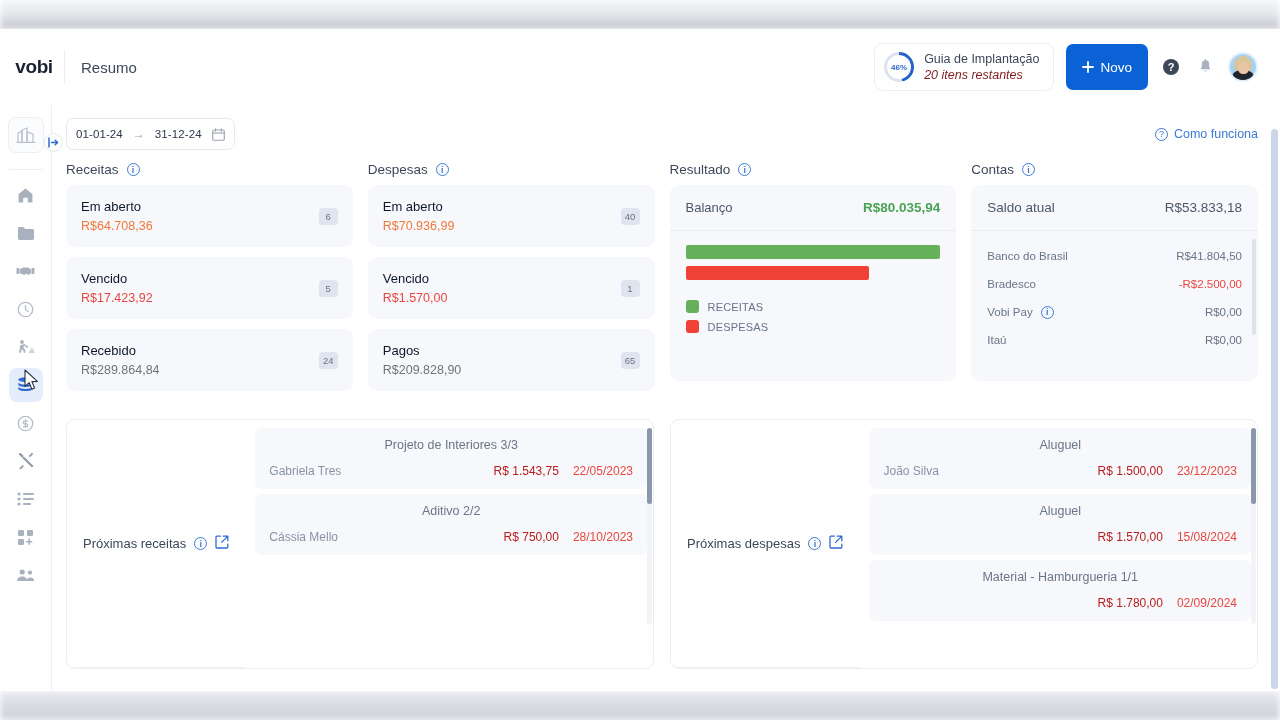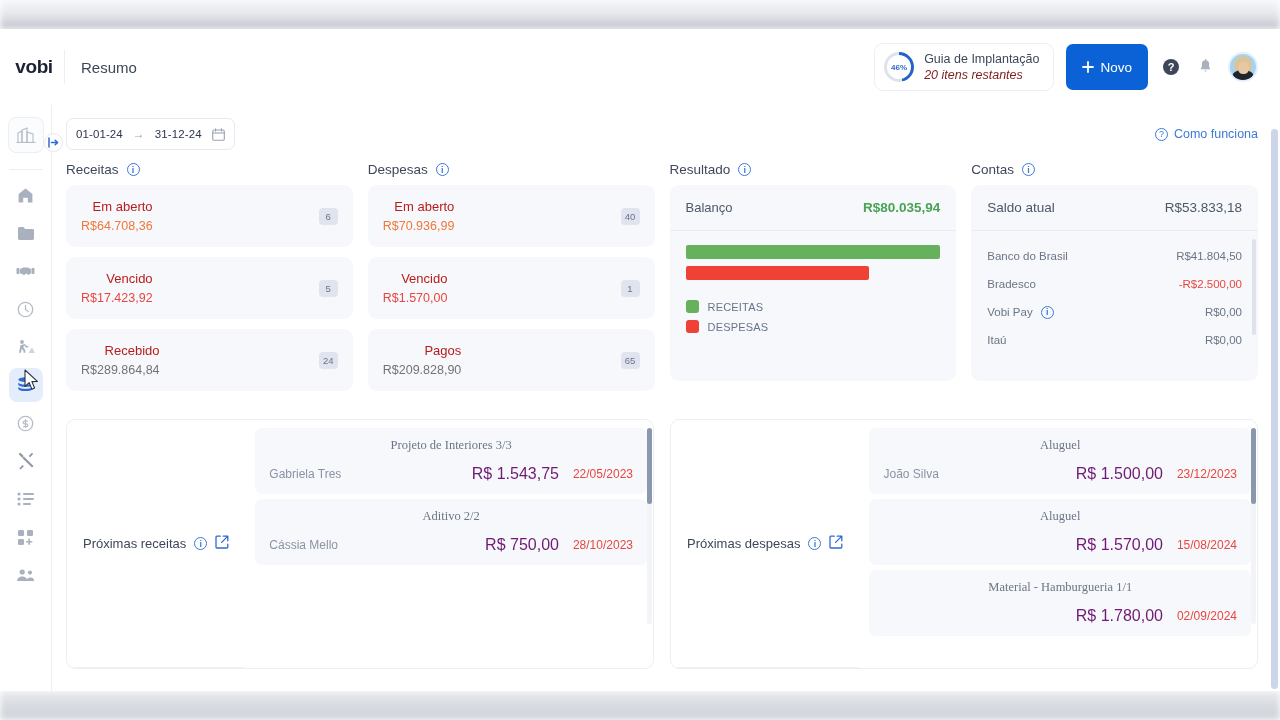--- a/index.html
+++ b/index.html
@@ -162,21 +162,21 @@
     width: 13px; height: 13px; border-radius: 50%;
     border: 1.2px solid #3c7ad6; color: #3c7ad6; font-size: 9px;
     font-weight: 700; display: flex; align-items: center;
     justify-content: center; cursor: pointer; flex: none;
   }
   .kpi-card {
     background: #f6f8fb; border-radius: 9px; padding: 13px 15px;
     height: 62px; margin-bottom: 10px;
     display: flex; align-items: center; justify-content: space-between;
   }
-  .kpi-card .lbl { font-size: 13px; color: #b91c1c; margin-bottom: 5px; text-align: right; }
+  .kpi-card .lbl { font-size: 13px; color: #0f172a; margin-bottom: 5px; }
   .kpi-card .val { font-size: 12.5px; }
   .v-orange { color: #f0783a; }
   .v-red { color: #e8473f; }
   .v-green { color: #737373; }
   .badge {
     min-width: 19px; height: 17px; border-radius: 4px; background: #dfe4ee;
     color: #69738a; font-size: 9.5px; display: flex; align-items: center;
     justify-content: center; padding: 0 4px;
   }
 
@@ -243,24 +243,24 @@
   }
   .list-head .t { font-size: 13px; color: #3d4759; }
   .ext-icon { margin-left: auto; color: #2f6ad0; cursor: pointer; }
   .list-body {
     flex: 1; overflow: hidden; padding: 8px 6px 0 10px; position: relative;
   }
   .entry {
     background: #f6f8fb; border-radius: 7px; margin-bottom: 5px;
     padding: 10px 14px 11px 14px;
   }
-  .entry .title { font-size: 12.5px; color: #6b7586; margin-bottom: 12px; font-family: Liberation Serif, serif; }
+  .entry .title { font-size: 12.5px; color: #6b7586; margin-bottom: 12px; }
   .entry .meta { display: flex; align-items: center; }
   .entry .who { font-size: 12px; color: #8a93a4; }
-  .entry .amt { font-size: 16px; color: #701a75; margin-left: auto; }
+  .entry .amt { font-size: 12px; color: #b91c1c; margin-left: auto; }
   .entry .dt { font-size: 12px; color: #e8473f; margin-left: 14px; }
   .lb-track {
     position: absolute; right: 1px; top: 8px; width: 5px; height: 196px;
     border-radius: 3px; background: #f2f4f8;
   }
   .lb-thumb {
     position: absolute; right: 1px; top: 8px; width: 5px; height: 76px;
     border-radius: 3px; background: #8b97ab;
   }
 

